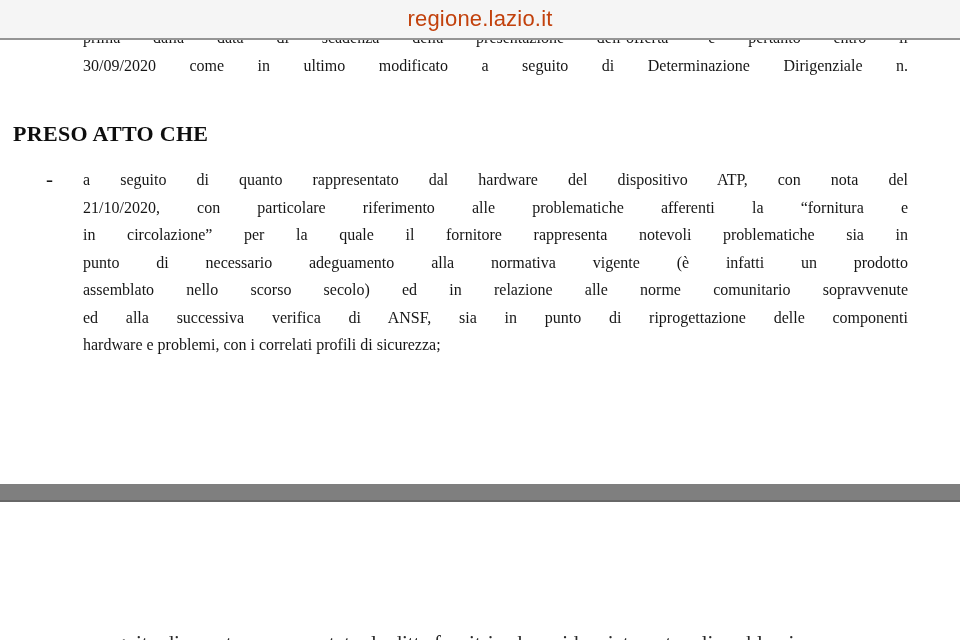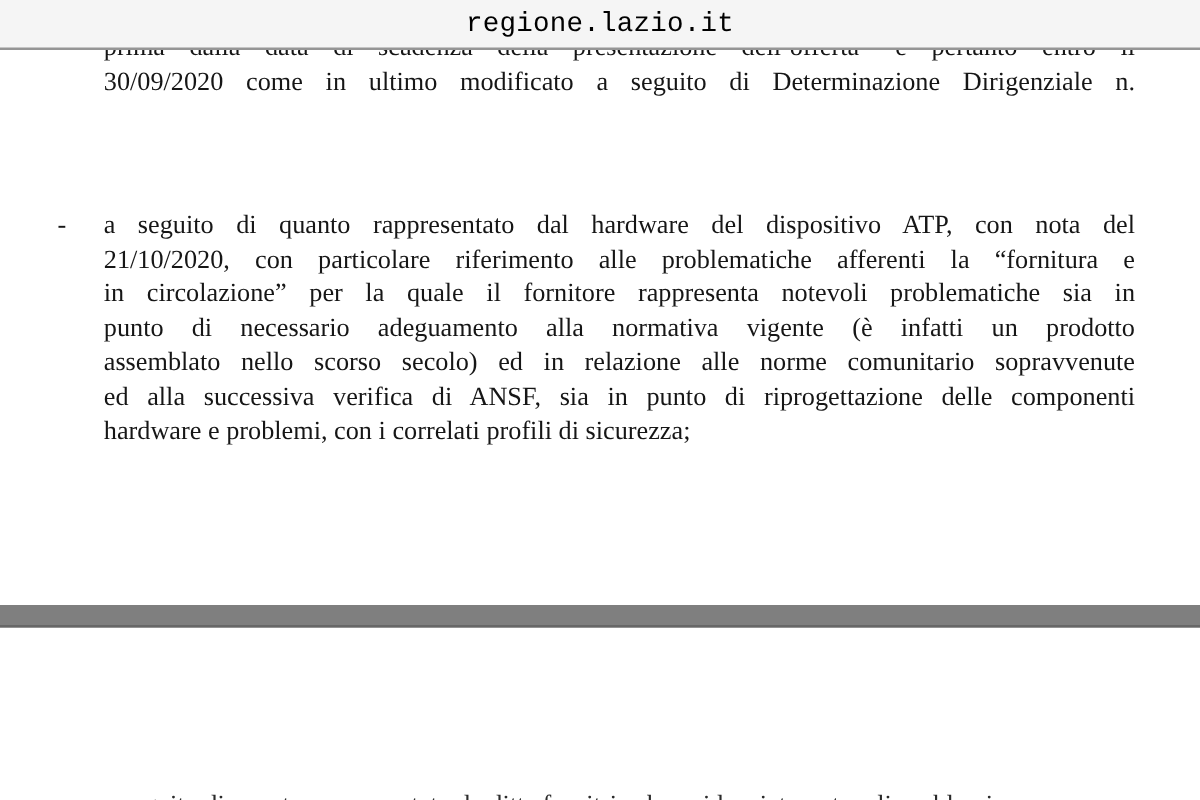--- a/index.html
+++ b/index.html
@@ -24,24 +24,24 @@
     width: 100%;
     height: 38px;
     background: #f5f5f5;
     border-bottom: 2px solid #959595;
     z-index: 10;
     display: flex;
     align-items: center;
     justify-content: center;
   }
   .header-title {
-    font-family: Liberation Mono, monospace;
+    font-family: Liberation Sans, sans-serif;
     font-size: 22px;
     font-weight: 400;
-    color: #000000;
+    color: #c2410c;
     letter-spacing: 0.2px;
   }
 
   
   .page1 {
     position: absolute;
     top: 0; left: 0;
     width: 960px;
     height: 484px;
     background: #ffffff;
@@ -62,21 +62,21 @@
     height: 136px;
     background: #ffffff;
     overflow: hidden;
   }
 
   
   .para {
     position: absolute;
     left: 83px;
     width: 825px;
-    font-size: 21px;
+    font-size: 16px;
     line-height: 27.5px;
   }
   .tline {
     text-align: justify;
     text-align-last: justify;
     white-space: normal;
   }
   .tline-last {
     text-align-last: left;
   }
@@ -119,20 +119,21 @@
 
 <div class="screen">
 
   <div class="page1">
 
     <div class="para intro">
         <div class="tline"><span class="it">prima dalla data di scadenza della presentazione dell’offerta</span><span>” è pertanto entro il</span></div>
         <div class="tline"><span>30/09/2020 come in ultimo modificato a seguito di Determinazione Dirigenziale n.</span></div>
       </div>
 
+    <h2 class="heading">PRESO ATTO CHE</h2>
 
     <span class="bullet-dash">-</span>
 
     <div class="para bullet-text">
         <div class="tline"><span>a seguito di quanto rappresentato dal hardware del dispositivo ATP, con nota del</span></div>
         <div class="tline"><span>21/10/2020, con particolare riferimento alle problematiche afferenti la “</span><span class="it">fornitura e</span></div>
         <div class="tline"><span class="it">in circolazione</span><span>” per la quale il fornitore rappresenta notevoli problematiche sia in</span></div>
         <div class="tline"><span>punto di necessario adeguamento alla normativa vigente (è infatti un prodotto</span></div>
         <div class="tline"><span>assemblato nello scorso secolo) ed in relazione alle norme comunitario sopravvenute</span></div>
         <div class="tline"><span>ed alla successiva verifica di ANSF, sia in punto di riprogettazione delle componenti</span></div>

